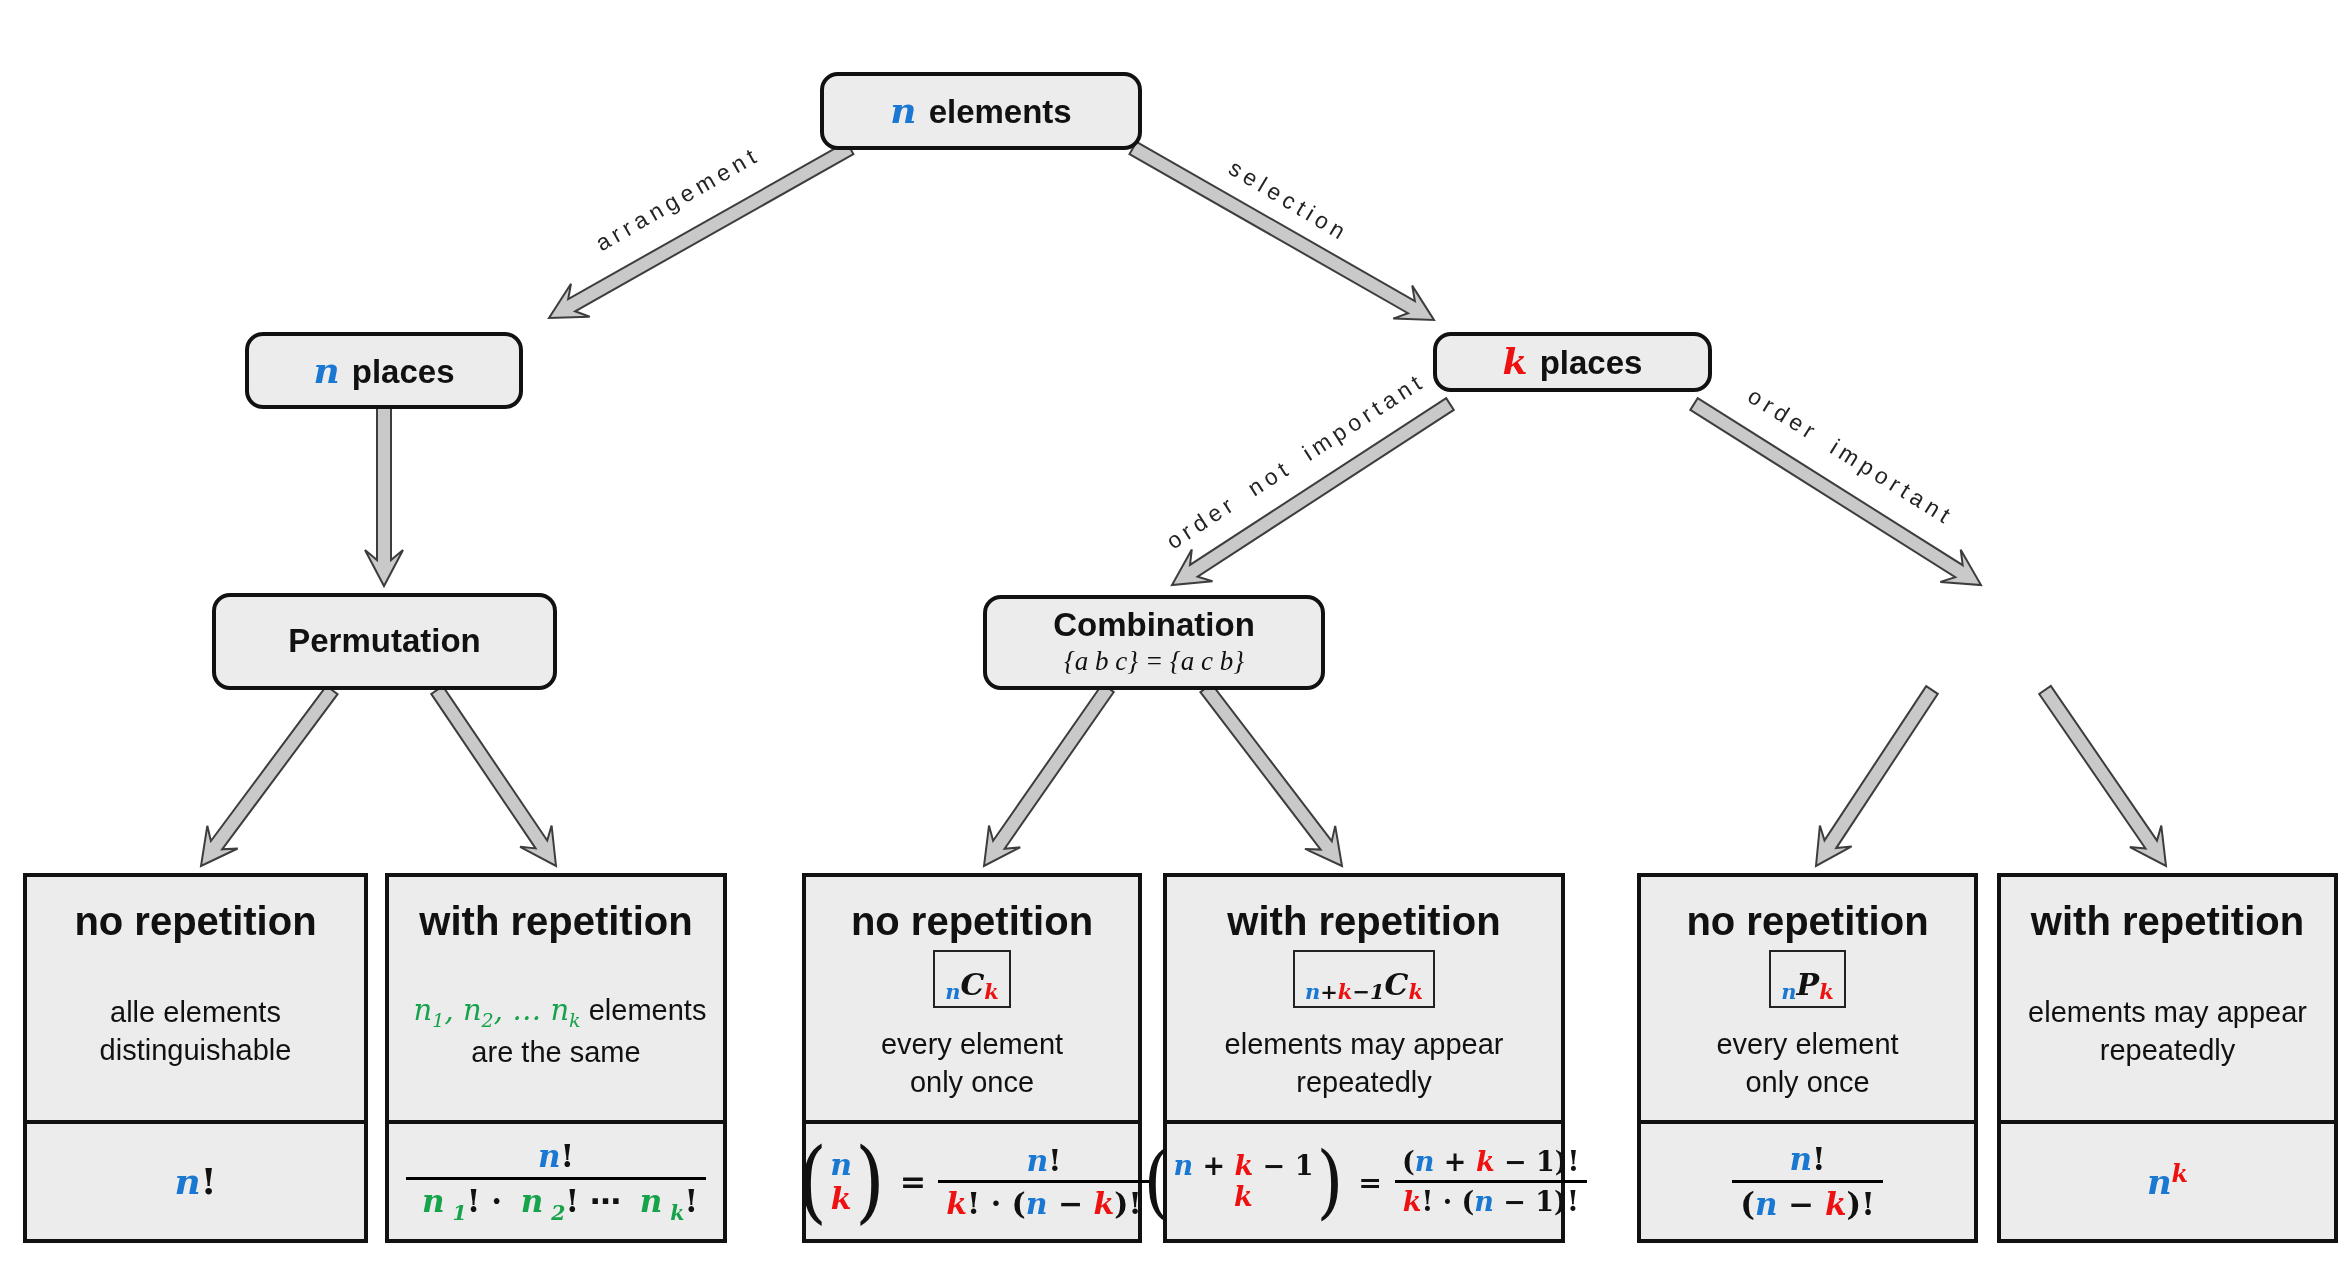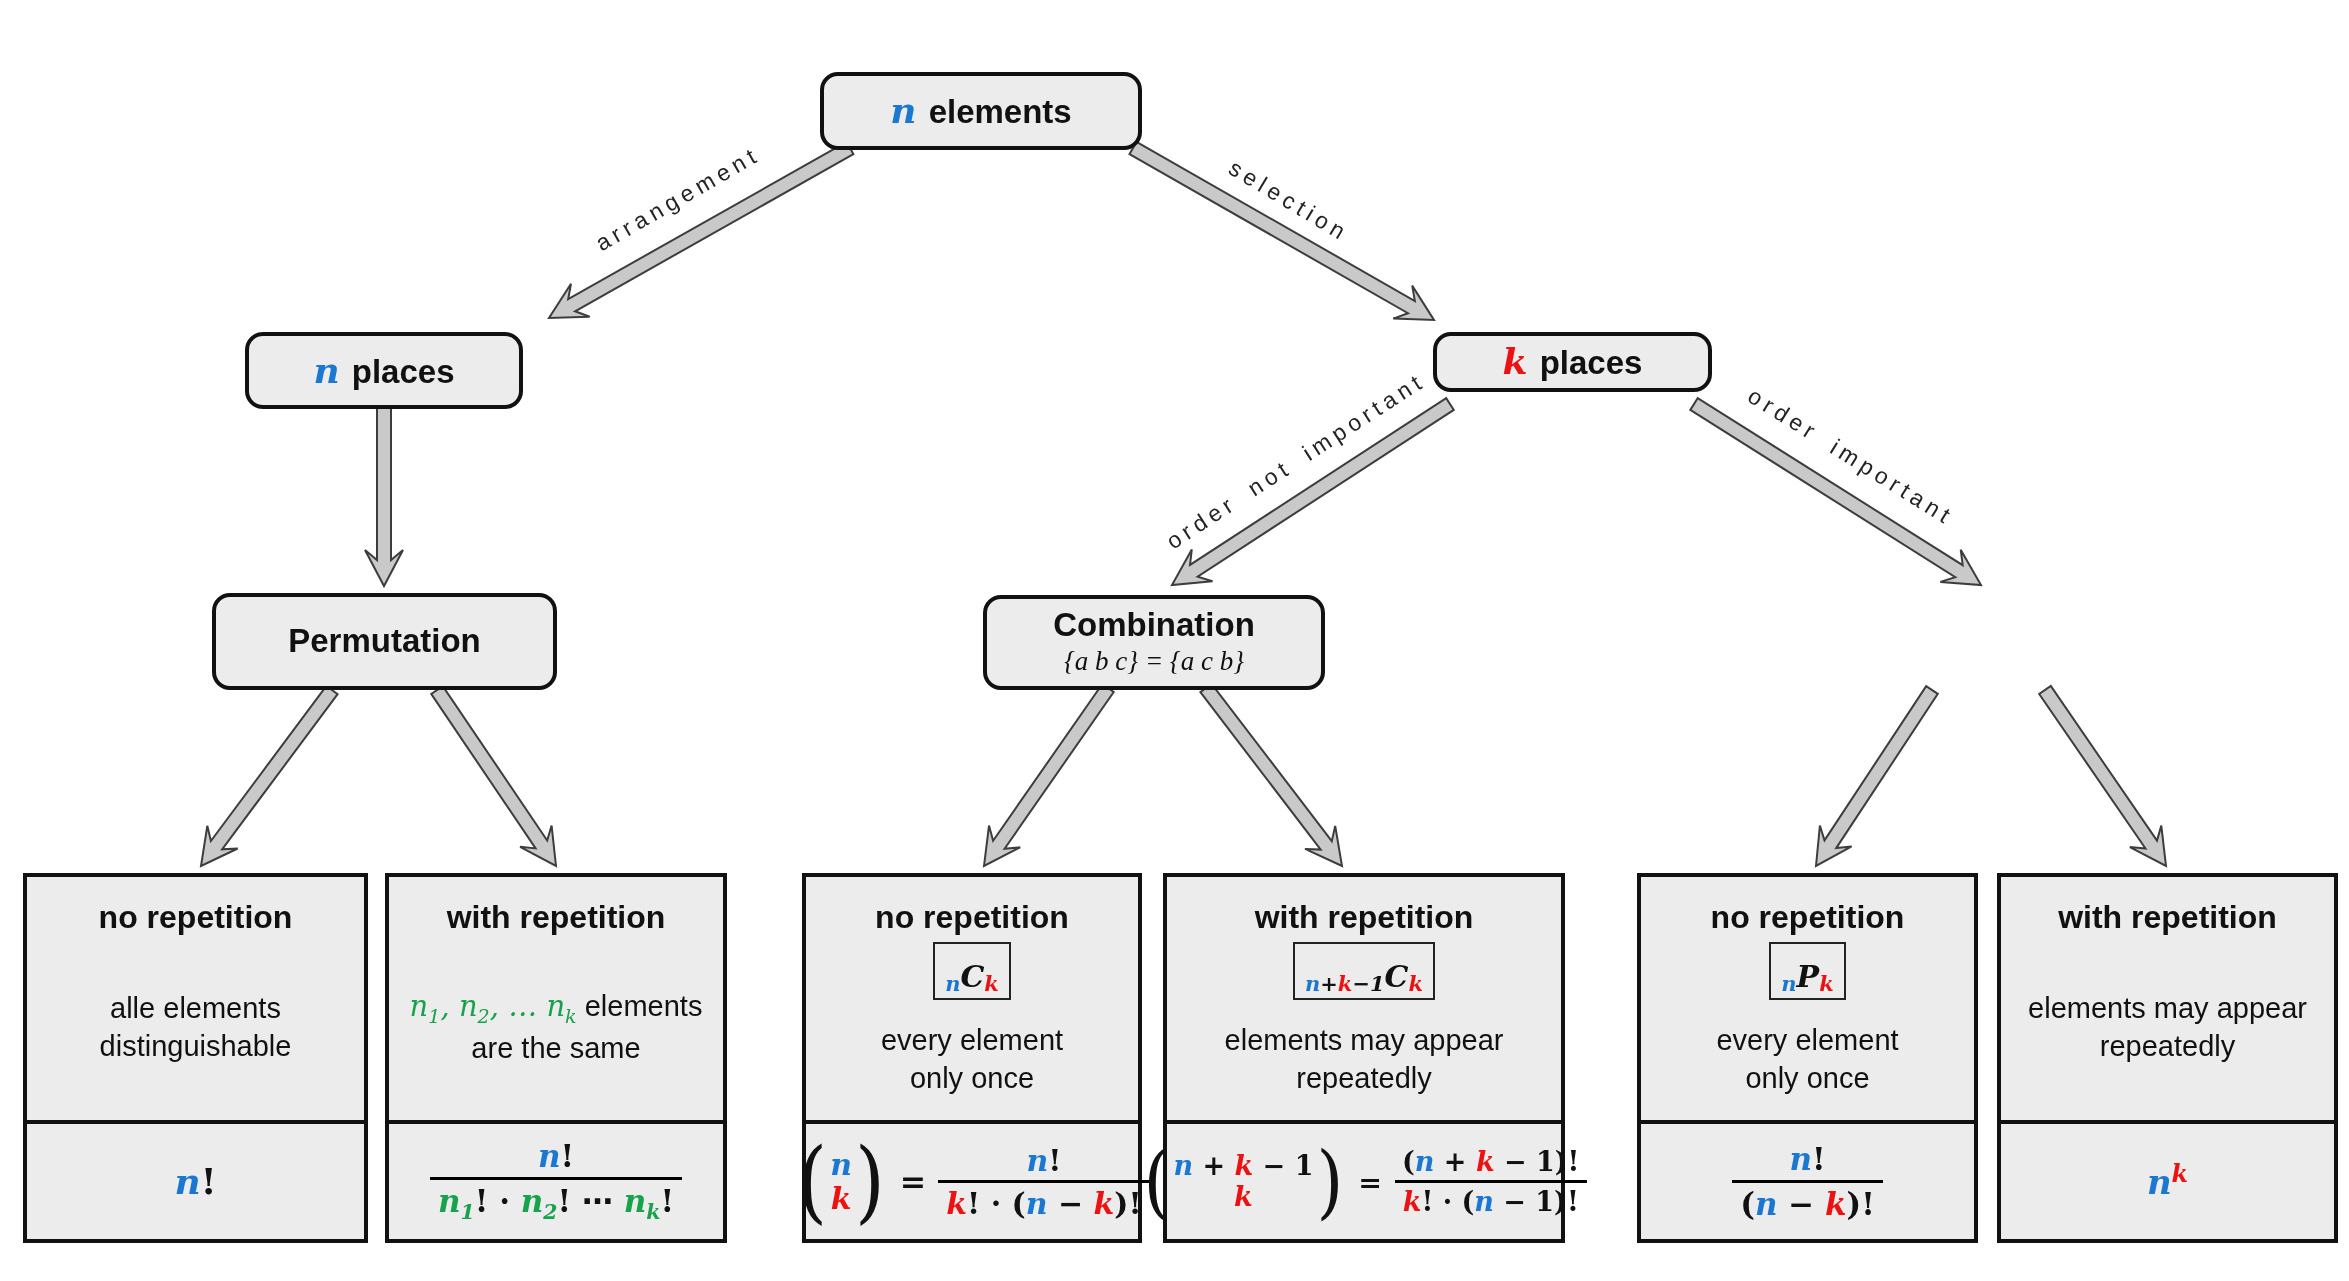--- a/index.html
+++ b/index.html
@@ -24,28 +24,28 @@
 
   
   .edge-label{position:absolute;font-size:23px;letter-spacing:5px;word-spacing:7px;color:#242424;
               white-space:nowrap;transform:translate(-50%,-50%) rotate(var(--rot));}
 
   
   .leaf{position:absolute;top:873px;height:370px;background:var(--fill);
         border:4px solid var(--border);box-sizing:border-box;display:flex;flex-direction:column;}
   .upper{height:243px;display:flex;flex-direction:column;align-items:center;
          border-bottom:4px solid var(--border);box-sizing:content-box;}
-  .lt{font-weight:700;font-size:32px;margin-top:22px;white-space:nowrap;}
+  .lt{font-weight:700;font-size:40px;margin-top:22px;white-space:nowrap;}
   .desc{font-size:29px;text-align:center;line-height:1.3;margin:auto 0;}
   .lower{flex:1;display:flex;align-items:center;justify-content:center;}
 
   
   .mv{font-family:var(--math);font-style:italic;font-weight:700;}
   .mb{font-family:var(--math);font-style:normal;font-weight:700;}
-  .blue{color:var(--blue);} .red{color:var(--red);} .green{color:var(--green);}
+  .blue{color:var(--blue);} .red{color:var(--red);} .green{color:var(--green);margin-left:8px;}
   .msub{font-family:var(--math);font-style:italic;font-weight:700;font-size:0.66em;}
   .msup{font-family:var(--math);font-style:italic;font-weight:700;font-size:0.7em;}
   .dm{font-family:var(--math);font-style:italic;font-weight:400;}
   .dm sub{font-size:0.66em;}
 
   .frac{display:inline-flex;flex-direction:column;align-items:center;vertical-align:middle;}
   .frac .num{padding:0 8px 2px;white-space:nowrap;}
   .frac .den{border-top:3px solid #000;padding:3px 8px 0;white-space:nowrap;}
 
   .fx{white-space:nowrap;}

